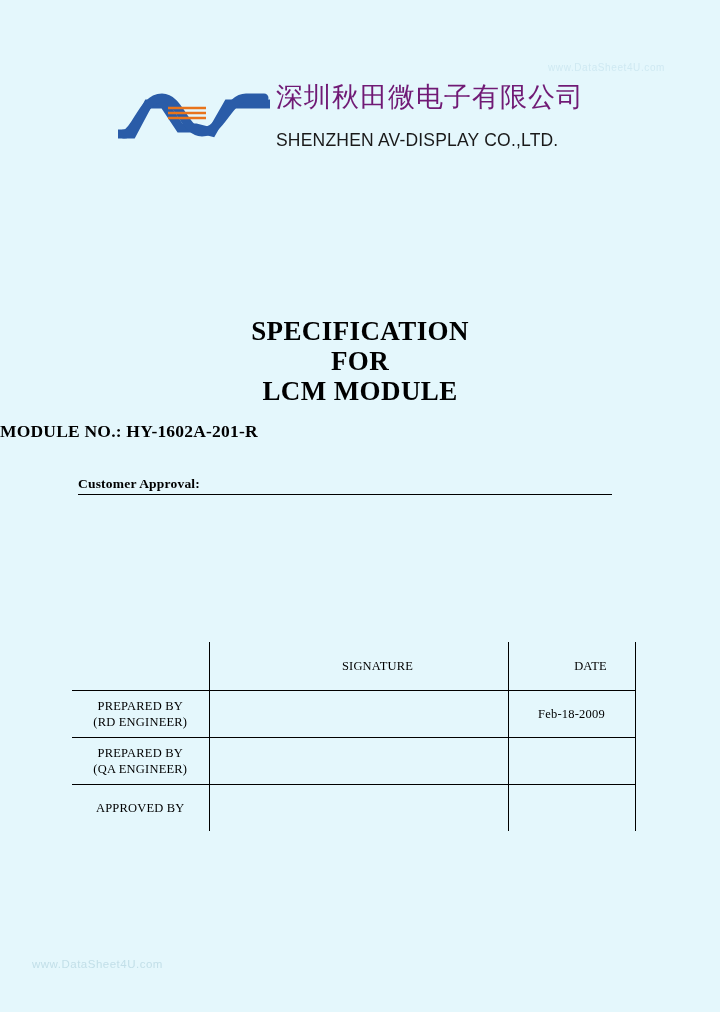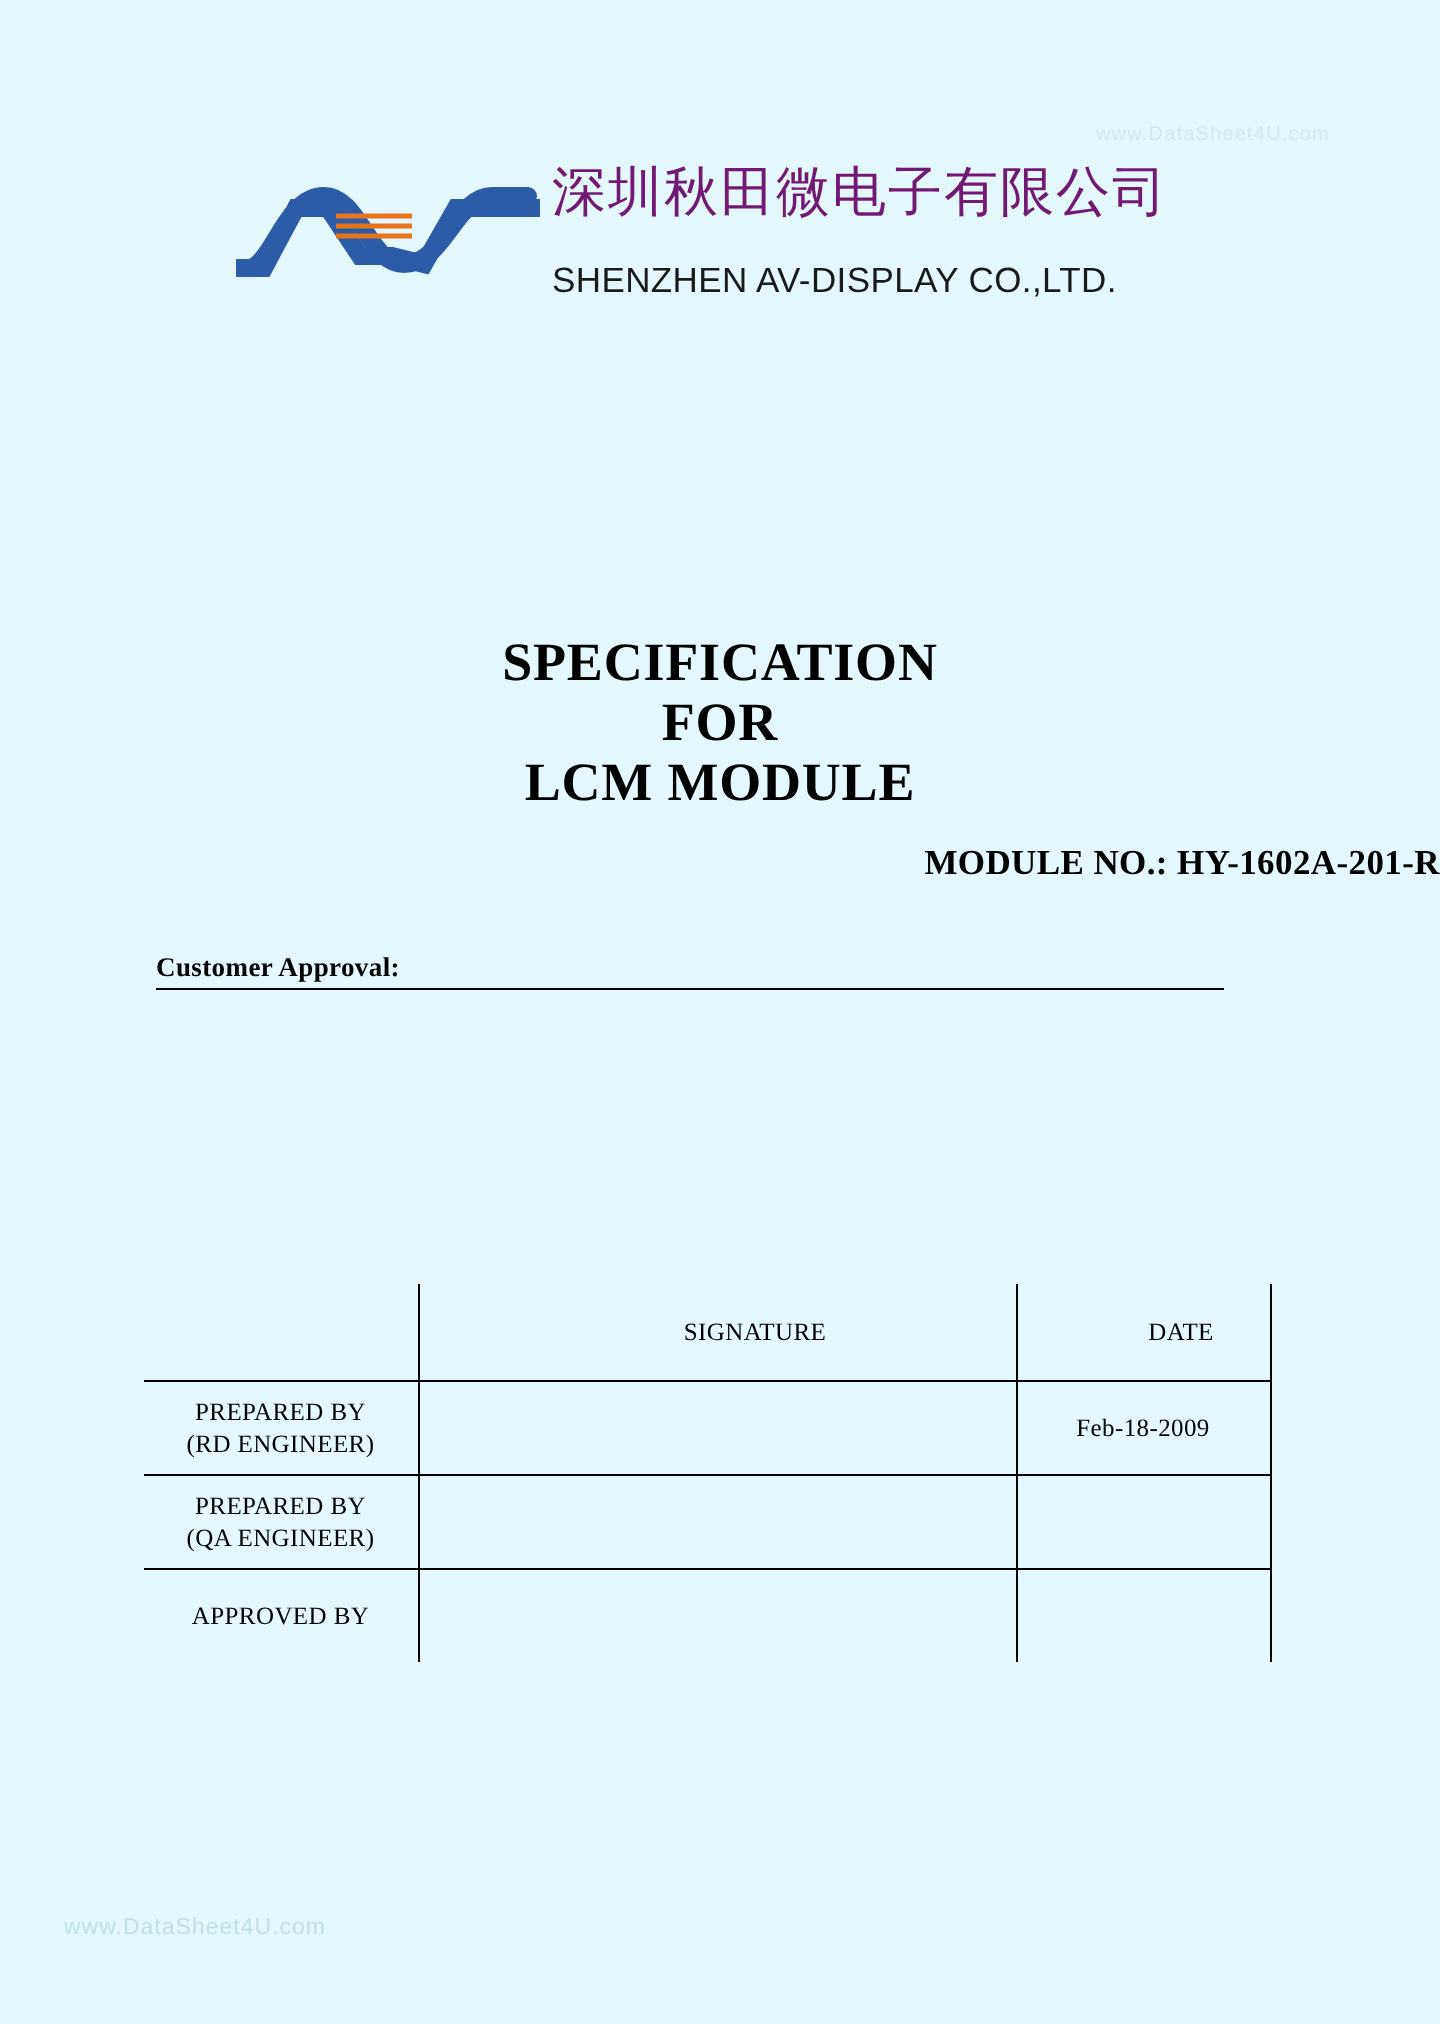--- a/index.html
+++ b/index.html
@@ -96,21 +96,21 @@
     font-size: 27px;
     line-height: 30px;
     letter-spacing: 0.4px;
   }
 
   .subtitle-block {
     position: absolute;
     top: 421px;
     left: 0;
     width: 720px;
-    text-align: right;
+    text-align: left;
   }
   .subtitle-line {
     font-family: "Liberation Serif", "DejaVu Serif", serif;
     font-weight: bold;
     font-size: 17.5px;
     line-height: 21px;
     letter-spacing: 0.2px;
   }
 
   

